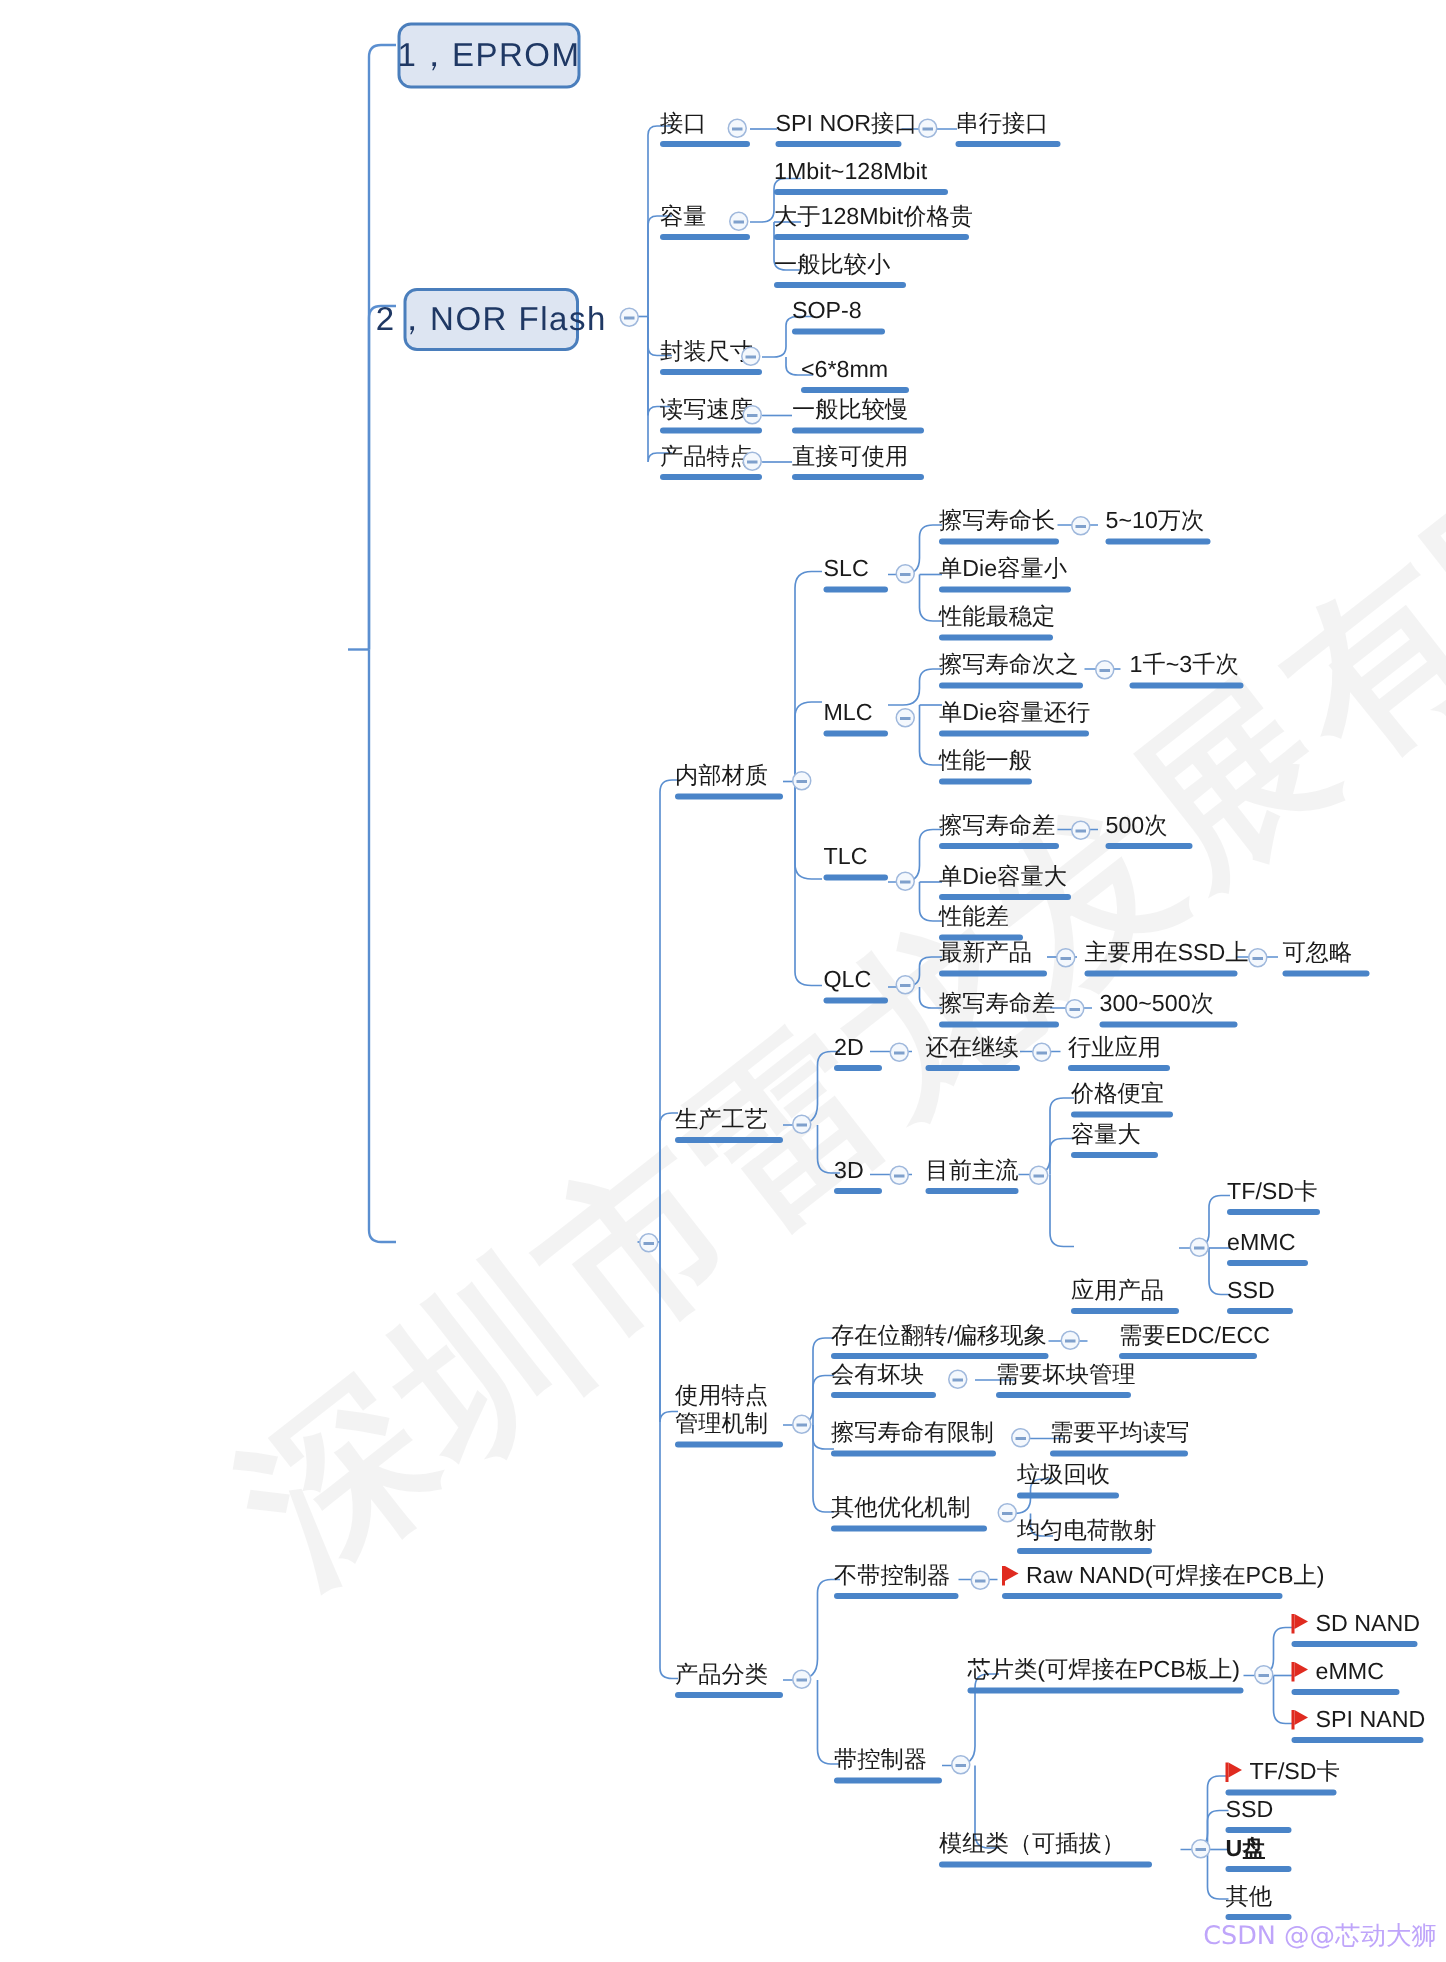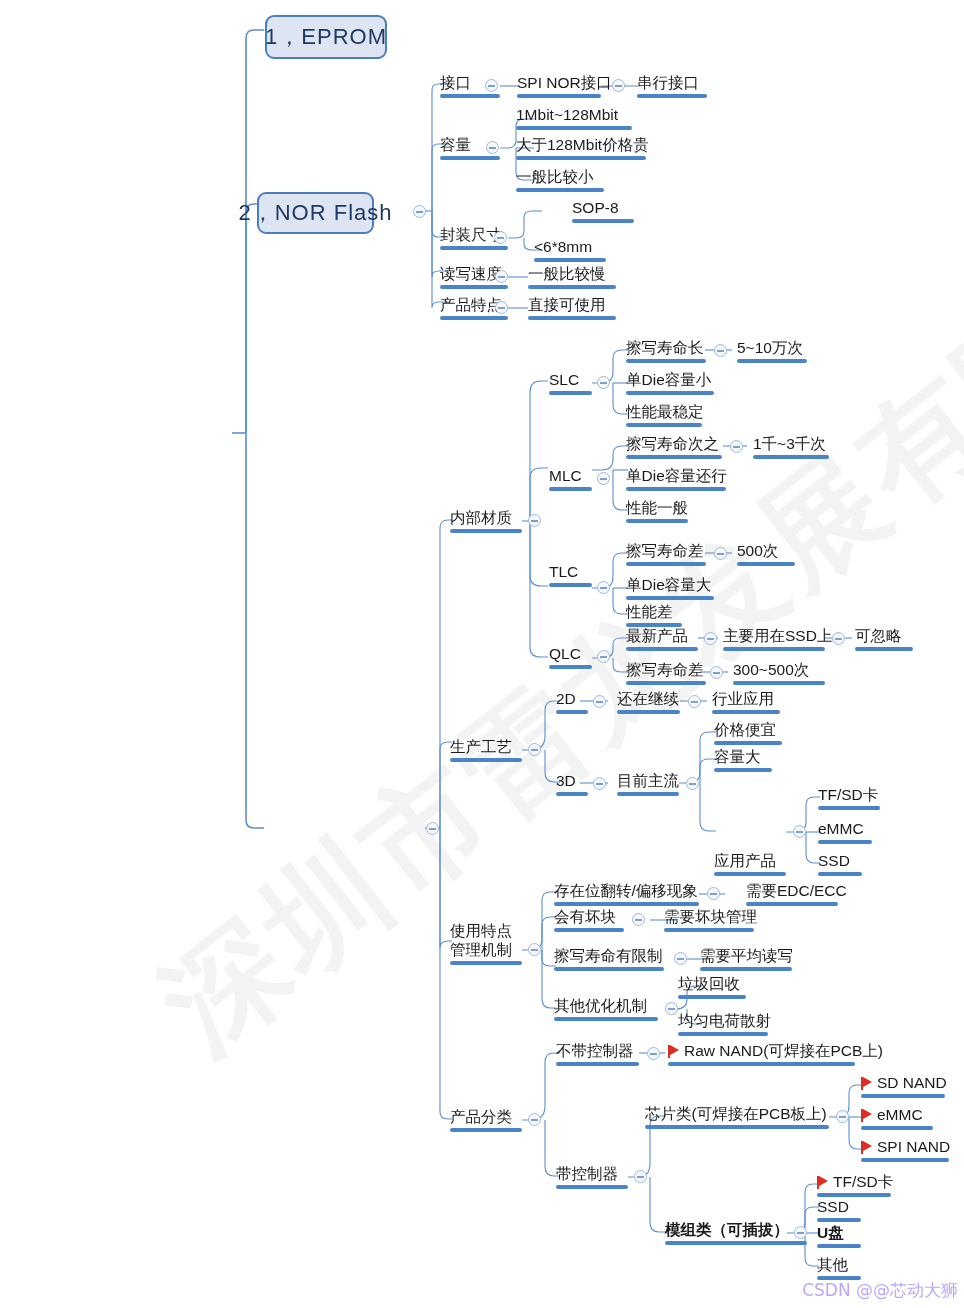--- a/index.html
+++ b/index.html
@@ -226,21 +226,21 @@
     <path class="thin" d="M805,1233 V1214 Q805,1207 813,1207 H819"></path>
     <path class="thin" d="M805,1233 H819"></path>
     <path class="thin" d="M805,1233 V1258 Q805,1266 813,1266 H819"></path>
   </svg>
 
 
   <div class="boxnode lvl1" style="left:265px;top:15px;width:122px;height:44px;">
     <span>1，EPROM</span>
   </div>
 
-  <div class="boxnode lvl1" style="left:257px;top:192px;width:117px;height:42px;">
+  <div class="boxnode lvl1" style="left:269px;top:192px;width:117px;height:42px;">
     <span>2，NOR Flash</span>
   </div>
   <div class="toggle" style="left:413px;top:205px;"></div>
 
   <div class="toggle" style="left:426px;top:822px;"></div>
 
   <div class="node" style="left:440px;top:74px;">
     <span>接口</span>
     <span class="u" style="width:60px;"></span>
   </div>
@@ -275,21 +275,21 @@
     <span>一般比较小</span>
     <span class="u" style="width:88px;"></span>
   </div>
 
   <div class="node" style="left:440px;top:226px;">
     <span>封装尺寸</span>
     <span class="u" style="width:68px;"></span>
   </div>
   <div class="toggle" style="left:494px;top:231px;"></div>
 
-  <div class="node" style="left:528px;top:199px;margin-left:44px;">
+  <div class="node" style="left:528px;top:199px;">
     <span>SOP-8</span>
     <span class="u" style="width:62px;"></span>
   </div>
   <div class="node" style="left:534px;top:238px;">
     <span>&lt;6*8mm</span>
     <span class="u" style="width:72px;"></span>
   </div>
 
   <div class="node" style="left:440px;top:265px;">
     <span>读写速度</span>
@@ -559,21 +559,21 @@
   </div>
   <div class="node" style="left:861px;top:1106px;">
     <span class="flag"></span><span>eMMC</span>
     <span class="u" style="width:72px;"></span>
   </div>
   <div class="node" style="left:861px;top:1138px;">
     <span class="flag"></span><span>SPI NAND</span>
     <span class="u" style="width:88px;"></span>
   </div>
 
-  <div class="node" style="left:665px;top:1221px;font-weight:bold;">
+  <div class="node" style="left:626px;top:1221px;">
     <span>模组类（可插拔）</span>
     <span class="u" style="width:142px;"></span>
   </div>
   <div class="toggle" style="left:794px;top:1226px;"></div>
 
   <div class="node" style="left:817px;top:1173px;">
     <span class="flag"></span><span>TF/SD卡</span>
     <span class="u" style="width:74px;"></span>
   </div>
   <div class="node" style="left:817px;top:1198px;">

